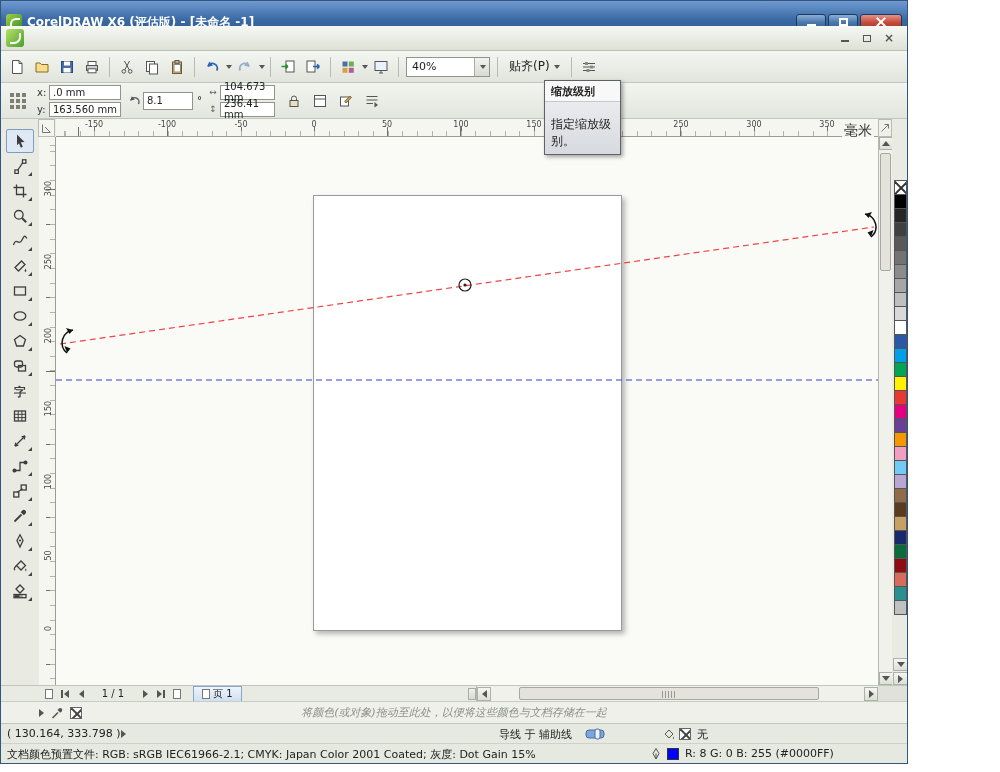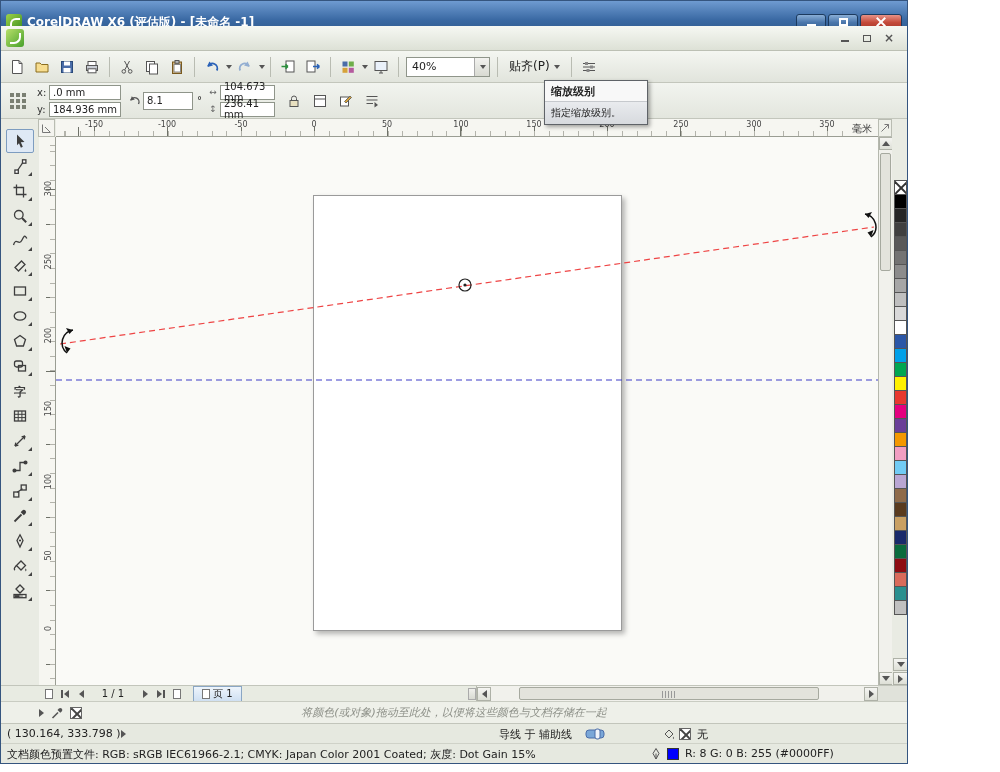--- a/index.html
+++ b/index.html
@@ -50,31 +50,31 @@
   .flab{width:10px;color:#333;}
   .field{background:#fff;border:1px solid #8f958a;height:15px;display:flex;align-items:center;padding:0 3px;font-size:10px;}
   .f-xy{width:72px;}
   .f-size{width:55px;}
   .f-rot{width:50px;height:18px;margin:0 2px;}
   .unit-deg{margin:0 6px 0 2px;}
   .pbtn{width:24px;height:26px;border-radius:2px;display:flex;align-items:center;justify-content:center;margin:0 1px;}
   .sizeglyph{color:#666;font-size:9px;width:10px;text-align:center;}
 
   
-  .tooltip{position:absolute;left:543px;top:79px;width:104px;border:1px solid #5f6368;background:#f4f4f4;box-shadow:2px 2px 4px rgba(0,0,0,.35);z-index:60;font-size:11px;}
+  .tooltip{position:absolute;left:543px;top:79px;width:77px;border:1px solid #5f6368;background:#f4f4f4;box-shadow:2px 2px 4px rgba(0,0,0,.35);z-index:60;font-size:11px;}
   .tooltip .tt-title{padding:3px 6px 2px;font-weight:bold;background:#f8f8f8;}
-  .tooltip .tt-body{padding:4px 6px 4px;background:linear-gradient(#e9ebee,#d7dade);border-top:1px solid #c6c9cd;font-size:10px;}
+  .tooltip .tt-body{padding:14px 6px 4px;background:linear-gradient(#e9ebee,#d7dade);border-top:1px solid #c6c9cd;font-size:12px;}
 
   
   .ruler-corner{position:absolute;left:37px;top:118px;width:17px;height:18px;background:#f4f4ef;border:1px solid #b9bcb2;display:flex;align-items:center;justify-content:center;}
   .hruler{position:absolute;left:55px;top:118px;width:822px;height:18px;background:#f6f6f1;border-bottom:1px solid #9a9d93;
     background-image:repeating-linear-gradient(90deg,#b3b3ab 0,#b3b3ab 1px,transparent 1px,transparent 14.66px),repeating-linear-gradient(90deg,#6e7168 0,#6e7168 1px,transparent 1px,transparent 73.3px);
     background-size:100% 5px,100% 9px;background-position:9px bottom,38px bottom;background-repeat:repeat-x;}
   .hrnum{position:absolute;top:1px;transform:translateX(-50%);font-size:8px;color:#444;}
-  .hr-unit{position:absolute;right:4px;top:3px;font-size:10px;color:#333;background:#f6f6f1;padding:0 2px;}
+  .hr-unit{position:absolute;right:4px;top:3px;font-size:14px;color:#333;background:#f6f6f1;padding:0 2px;}
   .ruler-btn{position:absolute;left:877px;top:118px;width:14px;height:18px;background:#eef0e9;border:1px solid #b9bcb2;display:flex;align-items:center;justify-content:center;}
   .vruler{position:absolute;left:38px;top:136px;width:17px;height:548px;background:#f6f6f1;border-right:1px solid #9a9d93;
     background-image:repeating-linear-gradient(0deg,#b3b3ab 0,#b3b3ab 1px,transparent 1px,transparent 14.66px),repeating-linear-gradient(0deg,#6e7168 0,#6e7168 1px,transparent 1px,transparent 73.3px);
     background-size:5px 100%,9px 100%;background-position:right 9px,right 53px;background-repeat:repeat-y;}
   .vrnum{position:absolute;left:1px;font-size:8px;color:#444;transform:rotate(-90deg);transform-origin:center;width:16px;text-align:center;}
 
   
   .toolbox{position:absolute;left:5px;top:128px;width:30px;display:flex;flex-direction:column;gap:1px;}
   .tool{width:28px;height:24px;display:flex;align-items:center;justify-content:center;border-radius:2px;position:relative;color:#3d3d3d;}
   .tool.selected{background:#dfe9f5;border:1px solid #7d9cc0;}
@@ -298,21 +298,21 @@
         <i></i>
         <i></i>
       </div>
     <div class="stack">
       <div class="frow">
           <span class="flab">x:</span>
           <span class="field f-xy">.0 mm</span>
         </div>
       <div class="frow">
           <span class="flab">y:</span>
-          <span class="field f-xy">184.936 mm</span>
+          <span class="field f-xy">163.560 mm</span>
         </div>
     </div>
     <svg width="14" height="14">
         <path d="M11.5 10 A4.3 4.3 0 1 0 3.8 6" fill="none" stroke="#555" stroke-width="1.4"></path>
         <path d="M4.8 2.2 L3.2 6.8 L7.8 5.6 Z" fill="#555"></path>
       </svg>
     <span class="field f-rot">8.1</span>
     <span class="unit-deg">°</span>
     <div class="stack">
       <div class="frow">

